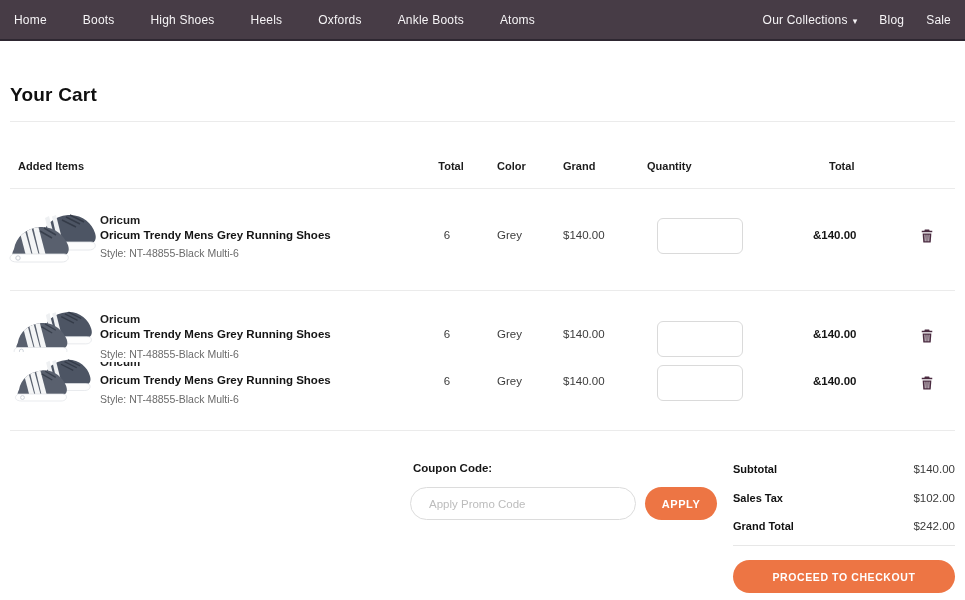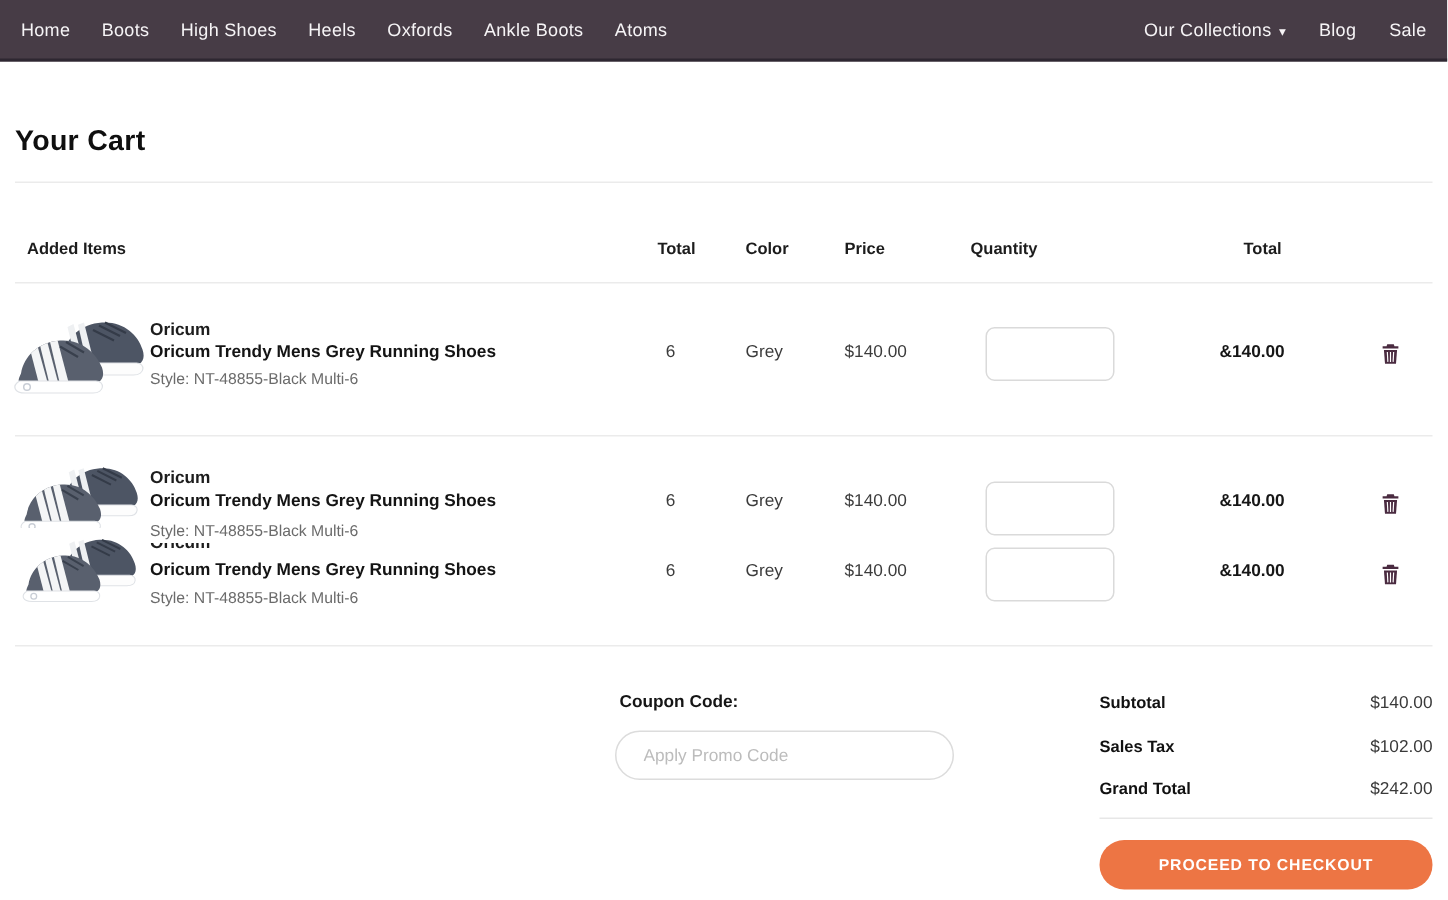--- a/index.html
+++ b/index.html
@@ -8,21 +8,21 @@
     position:relative; width:965px; height:600px; background:#fff; overflow:hidden;
     font-family:"Liberation Sans", sans-serif; color:#1d1d1d;
   }
   
   .topnav {
     position:absolute; left:0; top:0; width:965px; height:41px;
     background:var(--nav-bg,#473C46); border-bottom:2px solid #2e2731;
     display:flex; align-items:center; justify-content:space-between;
     padding:0 14px;
   }
-  .nav-group { display:flex; align-items:center; gap:21px; }
+  .nav-group { display:flex; align-items:center; gap:36px; }
   .nav-group.right { gap:22px;justify-content:space-between; }
   .nav-link {
     color:#f6f4f6; font-size:12px; font-weight:500; letter-spacing:.2px;
     cursor:pointer; white-space:nowrap;
   }
   .nav-caret { font-size:9px; margin-left:5px; color:#f6f4f6; }
   
   .page-title { position:absolute; left:10px; top:84px; font-size:19px; font-weight:800; color:#0f0f0f; letter-spacing:.2px; }
   .hr { position:absolute; left:10px; width:945px; height:1px; background:#ebebeb; }
   .hr1 { top:121px; } .hr2 { top:188px; } .hr3 { top:290px; } .hr4 { top:430px; }
@@ -144,21 +144,21 @@
       <span class="nav-link">Sale</span>
     </div>
   </div>
 
   <div class="page-title">Your Cart</div>
   <div class="hr hr1"></div>
 
   <div class="th th-added">Added Items</div>
   <div class="th th-size">Total</div>
   <div class="th th-color">Color</div>
-  <div class="th th-price">Price</div>
+  <div class="th th-price">Grand</div>
   <div class="th th-qty">Quantity</div>
   <div class="th th-total">Total</div>
   <div class="hr hr2"></div>
 
   <div class="row row1">
     <svg class="item-img" viewBox="0 0 92 64">
         <use href="#shoe-art"></use>
       </svg>
     <div class="brand">Oricum</div>
     <div class="pname">Oricum Trendy Mens Grey Running Shoes</div>
@@ -211,20 +211,21 @@
       <svg viewBox="0 0 16 18" width="14" height="16" fill="#4A2B40">
           <use href="#trash-art"></use>
         </svg>
     </button>
   </div>
 
   <div class="hr hr4"></div>
 
   <div class="coupon-label">Coupon Code:</div>
   <input class="coupon-input" placeholder="Apply Promo Code" style="">
+  <button class="apply-btn">APPLY</button>
 
   <div class="sum-label" style="top:463px">Subtotal</div>
   <div class="sum-value" style="top:463px">$140.00</div>
   <div class="sum-label" style="top:492px">Sales Tax</div>
   <div class="sum-value" style="top:492px">$102.00</div>
   <div class="sum-label" style="top:520px">Grand Total</div>
   <div class="sum-value" style="top:520px">$242.00</div>
   <div class="sum-hr"></div>
   <button class="checkout-btn">PROCEED TO CHECKOUT</button>
 

